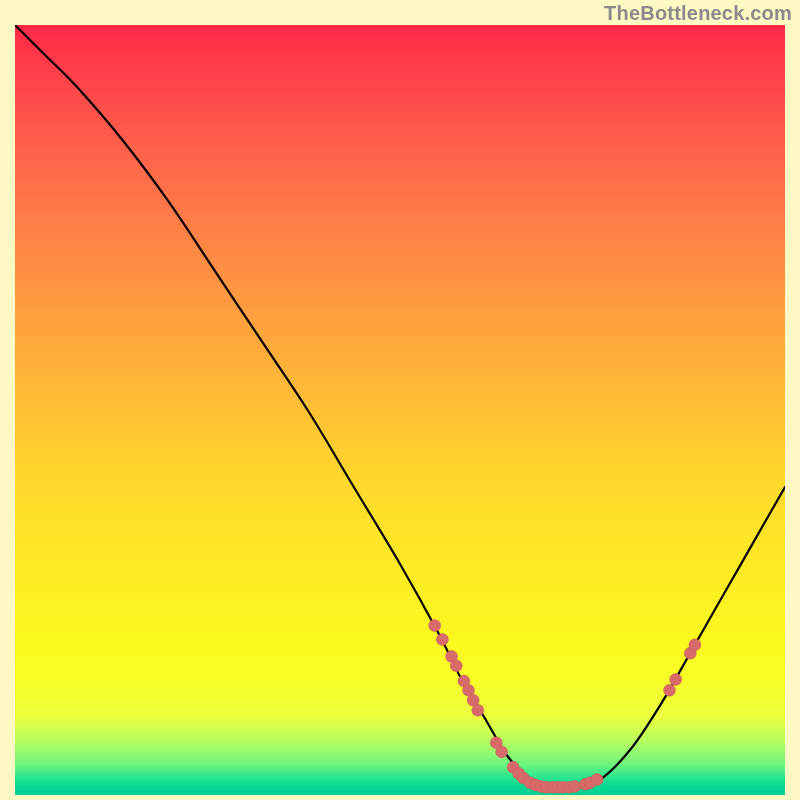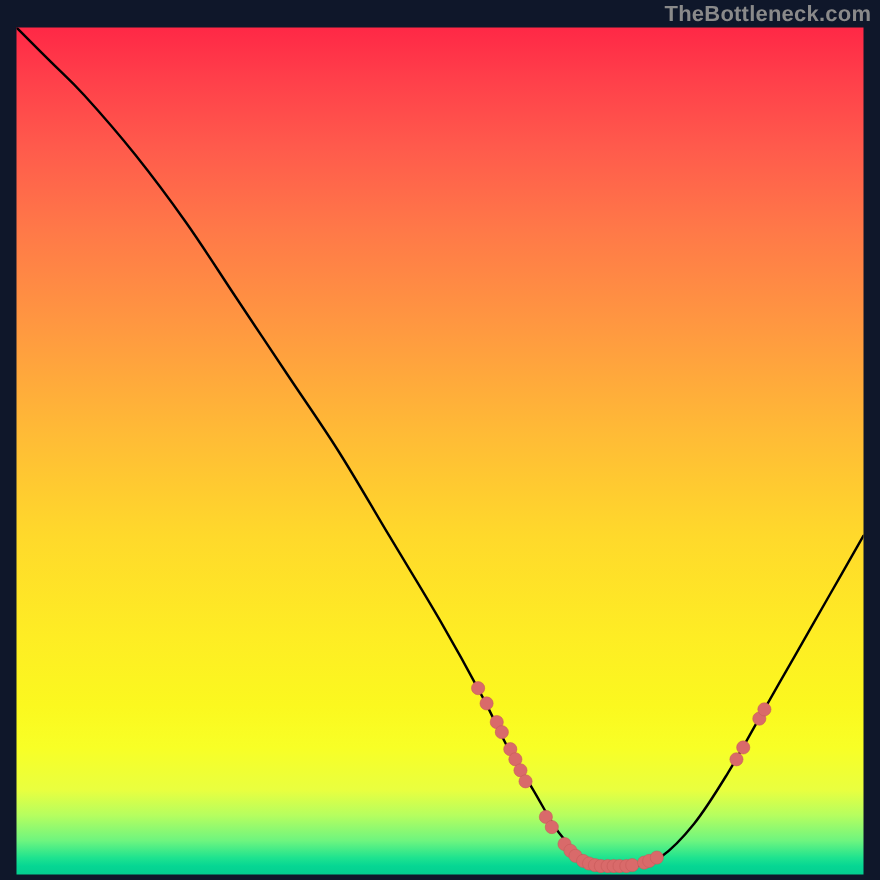--- a/index.html
+++ b/index.html
@@ -8,21 +8,21 @@
     width: 800px;
     height: 800px;
     background: #000000;
     overflow: hidden;
     font-family: Arial, Helvetica, sans-serif;
   }
   .stage {
     position: relative;
     width: 800px;
     height: 800px;
-    background: #0f172a;
+    background: #fef9c3;
   }
   .watermark {
     position: absolute;
     top: 2px;
     right: 8px;
     font-size: 20px;
     font-weight: 600;
     color: #8a8a8a;
     letter-spacing: 0.2px;
     z-index: 30;

